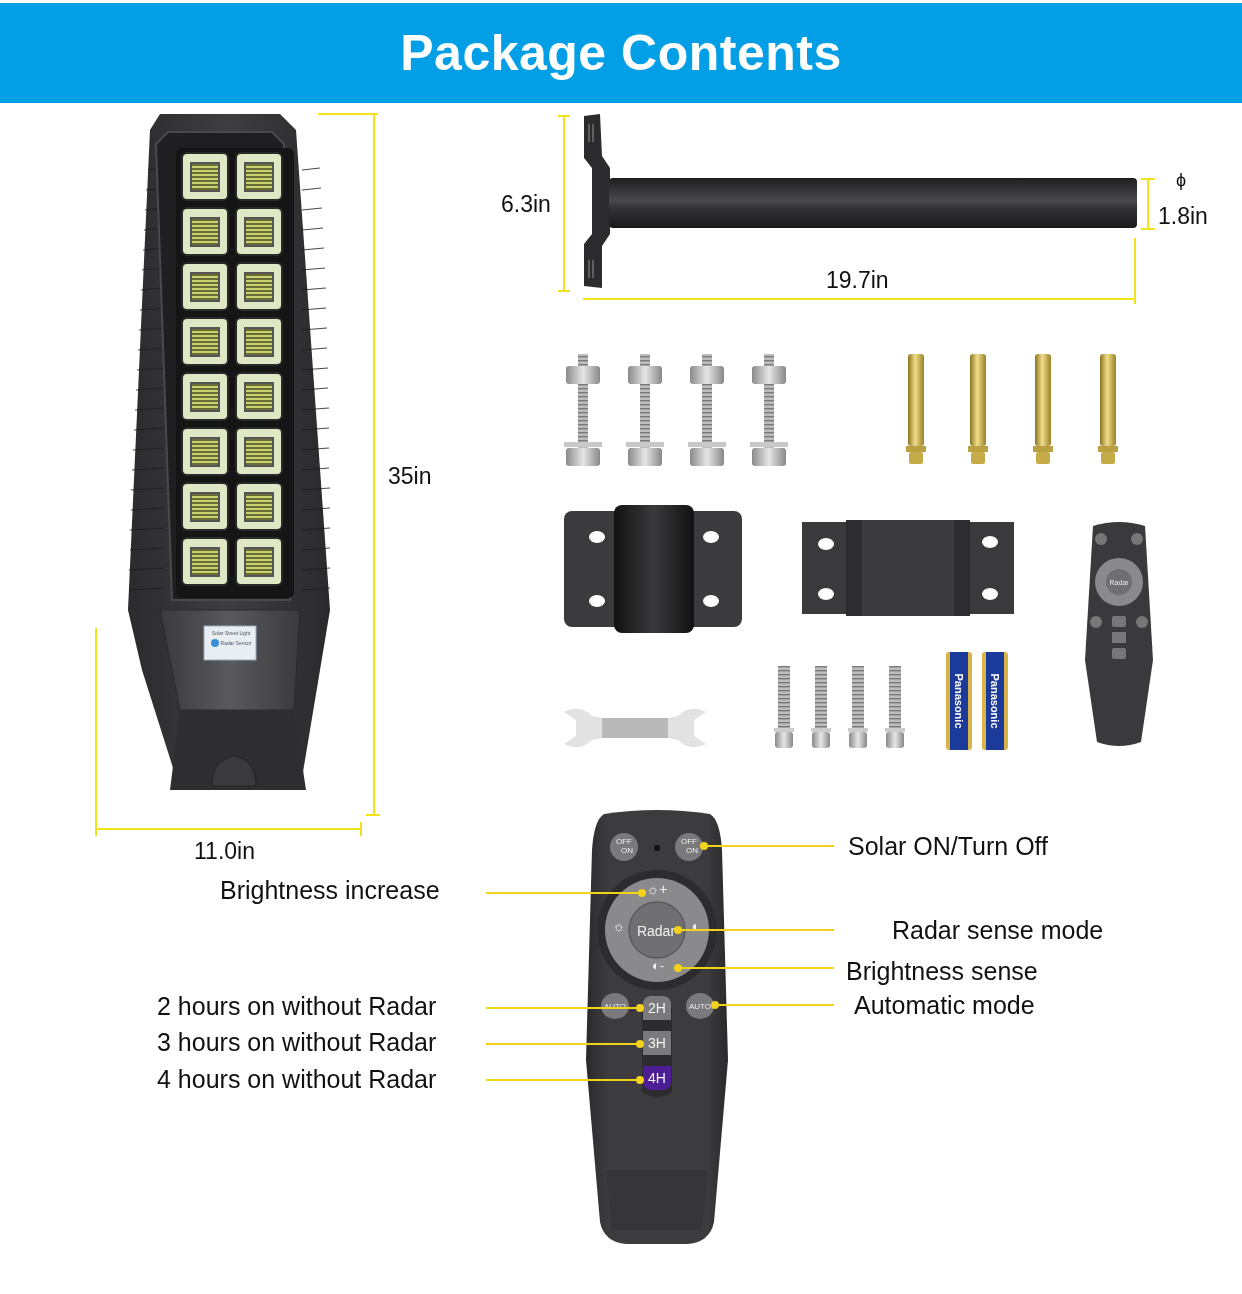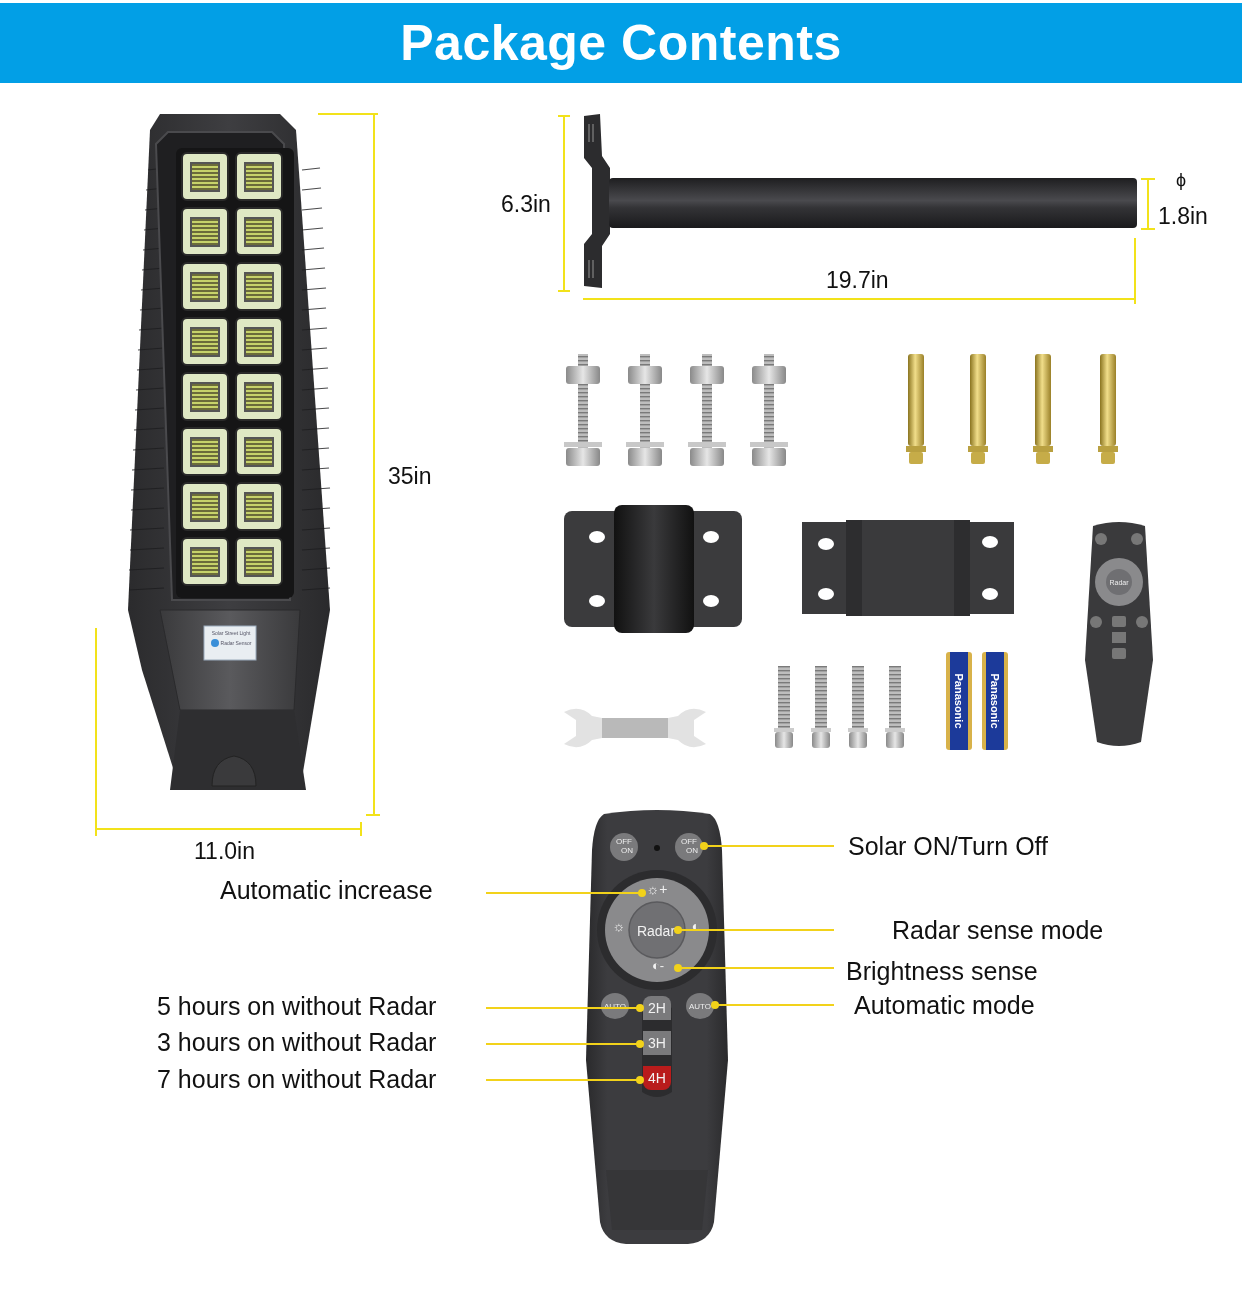--- a/index.html
+++ b/index.html
@@ -1,17 +1,17 @@
 <!DOCTYPE html>
 <html><head>
 <meta charset="utf-8">
 <style>
   * { box-sizing: border-box; margin: 0; padding: 0; }
   body { width: 1242px; height: 1294px; background: #ffffff; position: relative; overflow: hidden; font-family: "Liberation Sans", sans-serif; color: #111; }
-  .banner { position: absolute; left: 0; top: 3px; width: 1242px; height: 80px; display: flex; align-items: center; justify-content: center; }
+  .banner { position: absolute; left: 0; top: 3px; width: 1242px; height: 100px; display: flex; align-items: center; justify-content: center; }
   .banner-title { color: #fff; font-weight: bold; font-size: 50px; letter-spacing: 0.5px; }
   .abs { position: absolute; }
   .dim-text { font-size: 23px; color: #111; }
   .label { position: absolute; font-size: 25px; color: #111; white-space: nowrap; }
   .label.right { text-align: right; }
   .yline { position: absolute; background: #f2e21a; }
   .dot { position: absolute; width: 8px; height: 8px; border-radius: 50%; background: #f2d21a; }
   svg { display: block; }
   .remote-txt { font-family: "Liberation Sans", sans-serif; }
 </style>
@@ -409,47 +409,47 @@
 </div>
 <div class="abs" style="left:686px; top:993px; width:28px; height:26px; border-radius:50%; background:#7a7a7c; color:#eee; font-size:8px; display:flex; align-items:center; justify-content:center;">
   <span>AUTO</span>
 </div>
 <div class="abs" style="left:643px; top:996px; width:28px; height:24px; border-radius:8px 8px 0 0; background:#7a7a7c; color:#f2f2f2; font-size:14px; display:flex; align-items:center; justify-content:center;">
   <span>2H</span>
 </div>
 <div class="abs" style="left:643px; top:1031px; width:28px; height:24px; background:#7a7a7c; color:#f2f2f2; font-size:14px; display:flex; align-items:center; justify-content:center;">
   <span>3H</span>
 </div>
-<div class="abs" style="left:643px; top:1066px; width:28px; height:24px; border-radius:0 0 8px 8px; background:#b91c1c; color:#f2f2f2; font-size:14px; display:flex; align-items:center; justify-content:center;">
+<div class="abs" style="left:643px; top:1066px; width:28px; height:24px; border-radius:0 0 8px 8px; background:#4c1d95; color:#f2f2f2; font-size:14px; display:flex; align-items:center; justify-content:center;">
   <span>4H</span>
 </div>
 
 <div class="dot" style="left:700px; top:842px;"></div>
 <div class="yline" style="left:704px; top:845px; width:130px; height:2px; background:#f2d21a;"></div>
 <div class="label" style="left:848px; top:832px;">Solar ON/Turn Off</div>
 
 <div class="dot" style="left:674px; top:926px;"></div>
 <div class="yline" style="left:678px; top:929px; width:156px; height:2px; background:#f2d21a;"></div>
 <div class="label" style="left:848px; top:916px;margin-left:44px;">Radar sense mode</div>
 
 <div class="dot" style="left:674px; top:964px;"></div>
 <div class="yline" style="left:678px; top:967px; width:156px; height:2px; background:#f2d21a;"></div>
 <div class="label" style="left:846px; top:957px;">Brightness sense</div>
 
 <div class="dot" style="left:711px; top:1001px;"></div>
 <div class="yline" style="left:715px; top:1004px; width:119px; height:2px; background:#f2d21a;"></div>
 <div class="label" style="left:854px; top:991px;">Automatic mode</div>
 
-<div class="label right" style="left:220px; top:876px;">Automatic increase</div>
+<div class="label right" style="left:220px; top:876px;">Brightness increase</div>
 <div class="yline" style="left:486px; top:892px; width:154px; height:2px; background:#f2d21a;"></div>
 <div class="dot" style="left:638px; top:889px;"></div>
 
-<div class="label right" style="left:157px; top:992px;">5 hours on without Radar</div>
+<div class="label right" style="left:157px; top:992px;">2 hours on without Radar</div>
 <div class="yline" style="left:486px; top:1007px; width:152px; height:2px; background:#f2d21a;"></div>
 <div class="dot" style="left:636px; top:1004px;"></div>
 
 <div class="label right" style="left:157px; top:1028px;">3 hours on without Radar</div>
 <div class="yline" style="left:486px; top:1043px; width:152px; height:2px; background:#f2d21a;"></div>
 <div class="dot" style="left:636px; top:1040px;"></div>
 
-<div class="label right" style="left:157px; top:1065px;">7 hours on without Radar</div>
+<div class="label right" style="left:157px; top:1065px;">4 hours on without Radar</div>
 <div class="yline" style="left:486px; top:1079px; width:152px; height:2px; background:#f2d21a;"></div>
 <div class="dot" style="left:636px; top:1076px;"></div>
 
 </body></html>

